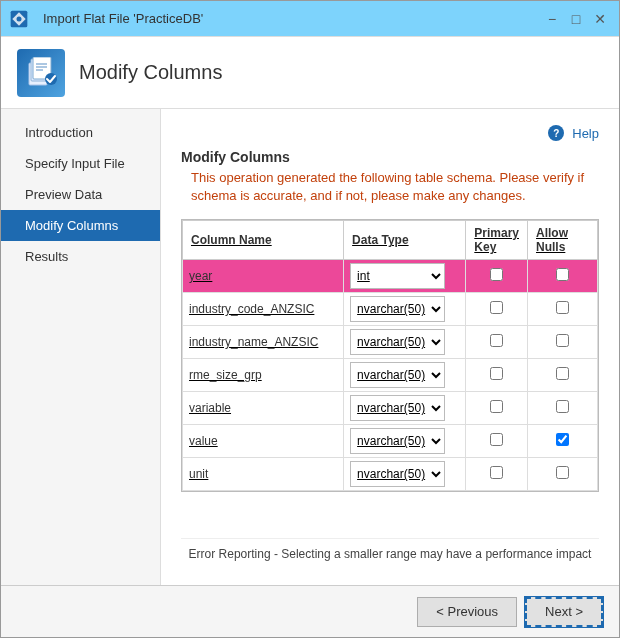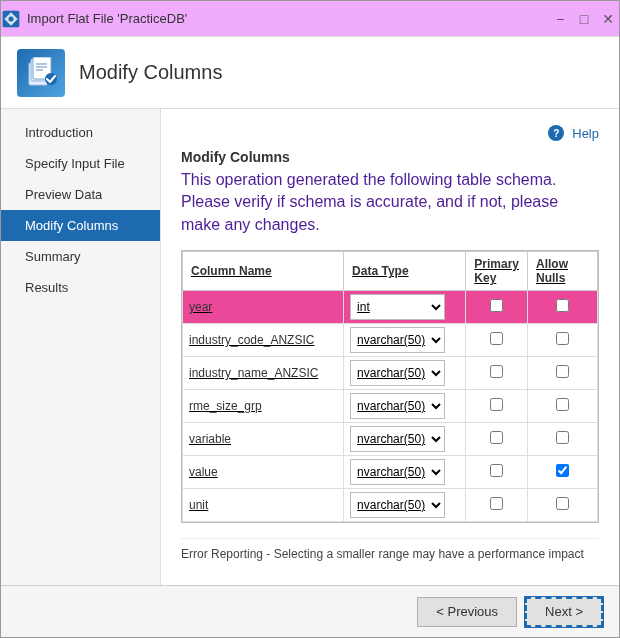--- a/index.html
+++ b/index.html
@@ -1,20 +1,20 @@
 <!DOCTYPE html>
 <html><head>
   <meta charset="utf-8">
   <style>
     * { box-sizing: border-box; margin: 0; padding: 0; }
     body { font-family: 'Segoe UI', Tahoma, Geneva, Verdana, sans-serif; font-size: 13px; background: #f0f0f0; }
 
     .window { width: 620px; height: 638px; background: #fff; border: 1px solid #999; display: flex; flex-direction: column; }
 
-    .title-bar { background: #f0abfc; border-bottom: 1px solid #ddd; display: flex; align-items: center; padding: 6px 0; height: 36px; }
+    .title-bar { background: #7dd3fc; border-bottom: 1px solid #ddd; display: flex; align-items: center; padding: 6px 8px; height: 36px; gap: 8px; }
     .title-bar-icon { width: 20px; height: 20px; margin-right: 6px; }
     .title-bar-text { font-size: 13px; color: #333; flex: 1; }
     .title-bar-controls { display: flex; gap: 2px; }
     .title-bar-btn { width: 22px; height: 22px; background: transparent; border: none; cursor: pointer; font-size: 14px; display: flex; align-items: center; justify-content: center; color: #555; }
 
     .header { background: #fff; padding: 10px 16px 10px 16px; display: flex; align-items: center; border-bottom: 1px solid #ddd; height: 72px; }
     .header-icon { width: 48px; height: 48px; background: linear-gradient(135deg, #1e6ab0, #4fa3e0); border-radius: 4px; margin-right: 14px; display: flex; align-items: center; justify-content: center; flex-shrink: 0; }
     .header-icon svg { width: 32px; height: 32px; }
     .header-title { font-size: 20px; font-weight: 300; color: #333; }
 
@@ -23,42 +23,42 @@
     .sidebar { width: 160px; background: #f5f5f5; border-right: 1px solid #ddd; padding-top: 8px; flex-shrink: 0; }
     .sidebar-item { padding: 8px 24px; cursor: pointer; color: #333; font-size: 13px; }
     .sidebar-item.active { background: #1e6ab0; color: #fff; }
 
     .main { flex: 1; padding: 16px 20px; display: flex; flex-direction: column; overflow: hidden; }
 
     .help-row { display: flex; justify-content: flex-end; margin-bottom: 8px; }
     .help-btn { display: flex; align-items: center; gap: 4px; color: #1e6ab0; font-size: 13px; cursor: pointer; text-decoration: none; }
 
     .section-title { font-size: 14px; font-weight: 700; margin-bottom: 4px; color: #333; }
-    .section-desc { font-size: 16px; color: #4c1d95; margin-bottom: 14px; line-height: 1.4; }
+    .section-desc { font-size: 13px; color: #c2410c; margin-bottom: 14px; line-height: 1.4; margin-left: 10px; }
 
     .table-container { border: 1px solid #bbb; overflow: auto; flex-shrink: 0; }
     table { border-collapse: collapse; width: 100%; font-size: 12px; text-decoration: underline; }
     thead tr { background: #e8e8e8; }
     th { padding: 5px 8px; text-align: left; border: 1px solid #ccc; font-weight: 600; color: #333; font-size: 12px; }
     td { padding: 3px 6px; border: 1px solid #ddd; color: #333; }
     tr.highlighted { background: #ec4899; }
     tr:not(.highlighted) { background: #fff; }
 
     .td-name { min-width: 120px; }
     .td-type-wrap { display: flex; align-items: center; }
     .type-select { border: 1px solid #bbb; background: #fff; font-size: 12px; padding: 4px 2px; width: 95px; }
     .td-pk { width: 60px; text-align: center; }
     .td-null { width: 70px; text-align: center; }
 
     input[type="checkbox"] { width: 13px; height: 13px; cursor: pointer; }
 
     .spacer { flex: 1; }
 
     .error-row { display: flex; align-items: center; padding: 8px 0; font-size: 12px; color: #444; border-top: 1px solid #eee; }
-    .error-label { flex: 1; }
+    .error-label { flex: 1; text-align: center; }
     .error-select { border: 1px solid #bbb; font-size: 12px; padding: 2px 4px; background: #fff; }
 
     .footer { background: #f5f5f5; border-top: 1px solid #ccc; padding: 10px 16px; display: flex; justify-content: flex-end; gap: 8px; height: 52px; align-items: center; }
     .btn { padding: 5px 18px; font-size: 13px; border: 1px solid #adadad; background: #e1e1e1; cursor: pointer; color: #333; height: 30px; }
     .btn-next { background: #e1e1e1; border: 2px dashed #1e6ab0; box-shadow: 0 0 0 1px #1e6ab0; }
 
     .info-circle { width: 16px; height: 16px; border-radius: 50%; background: #1e6ab0; color: #fff; display: inline-flex; align-items: center; justify-content: center; font-size: 10px; font-weight: bold; margin-right: 4px; }
   </style>
 </head>
 <body>
@@ -97,21 +97,20 @@
     <span class="header-title">Modify Columns</span>
   </div>
 
   <div class="content">
 
     <div class="sidebar">
       <div class="sidebar-item">Introduction</div>
       <div class="sidebar-item">Specify Input File</div>
       <div class="sidebar-item">Preview Data</div>
       <div class="sidebar-item active">Modify Columns</div>
-      <div class="sidebar-item">Summary</div>
       <div class="sidebar-item">Results</div>
     </div>
 
     <div class="main">
 
       <div class="help-row">
         <a class="help-btn">
           <span class="info-circle">?</span>
           <span>Help</span>
         </a>

